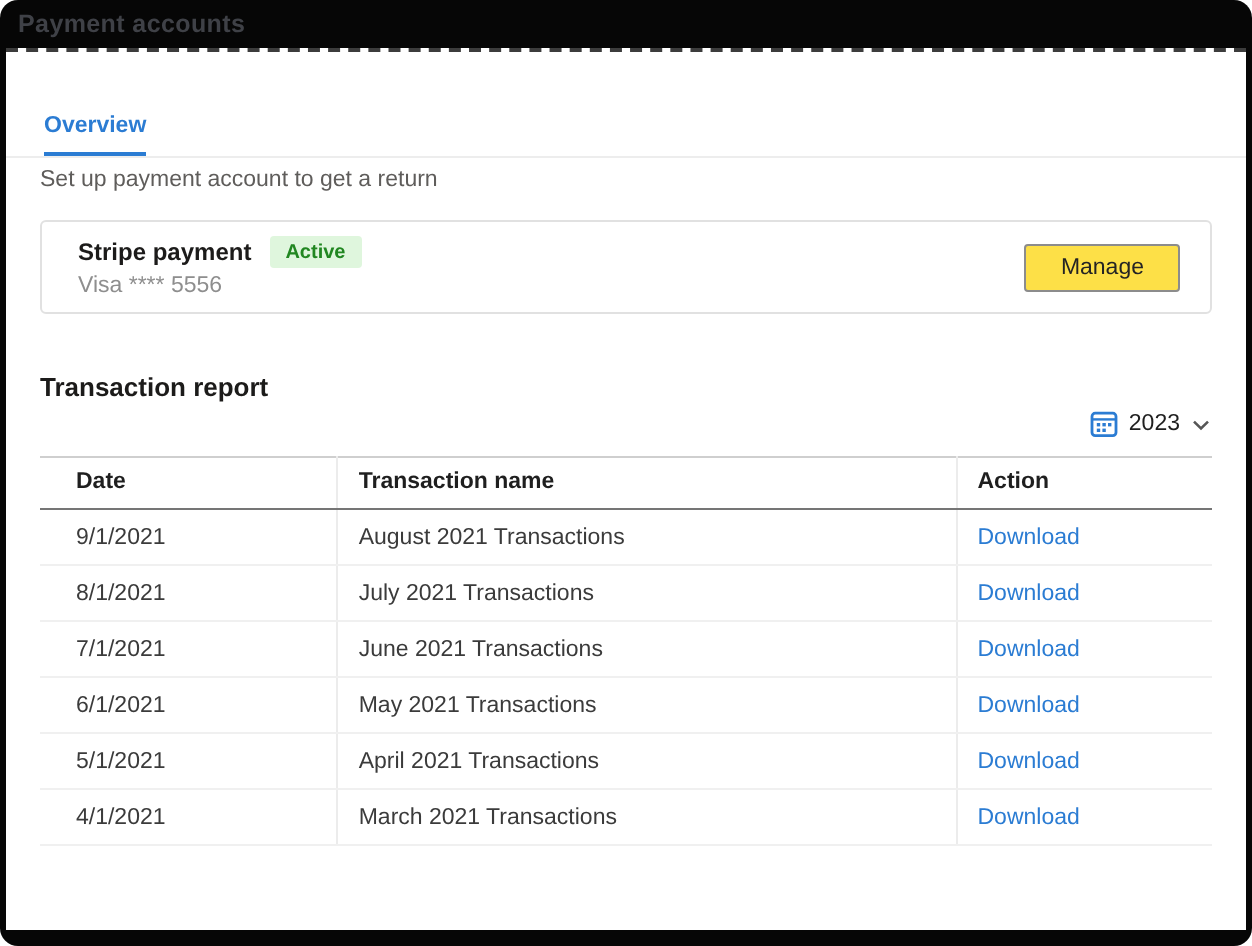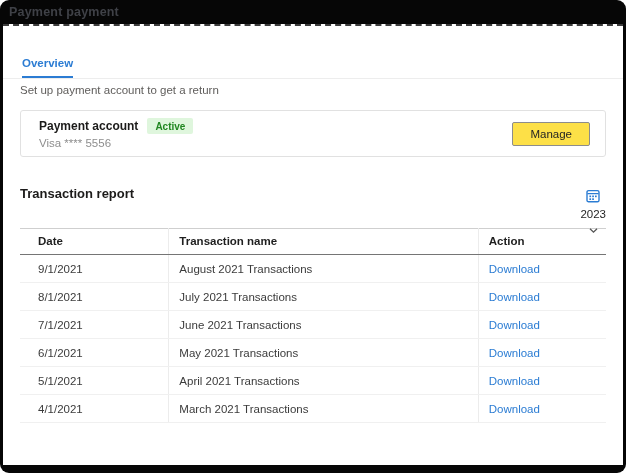--- a/index.html
+++ b/index.html
@@ -90,21 +90,21 @@
     cursor: pointer;
   }
   
   .tr-heading { margin-top: 29px; }
   .year-filter-row {
     display: flex; justify-content: flex-end; align-items: center;
     gap: 5px;
     margin-top: 1px;
     height: 20px;
   }
-  .year-filter { display: flex; align-items: center; gap: 5px; cursor: pointer; flex-direction: column; }
+  .year-filter { display: flex; align-items: center; gap: 5px; cursor: pointer; }
   .year-filter .year-label { font-size: 11.5px; color: #1f1f1f; }
   .icon-svg { display: block; }
   
   table.transactions {
     width: 100%;
     margin-top: 6px;
     border-collapse: collapse;
     border-top: 1px solid #cfcfcf;
   }
   table.transactions th {
@@ -132,35 +132,35 @@
     text-decoration: none;
     cursor: pointer;
   }
 </style>
 </head>
 <body>
 
 <div class="window">
 
   <div class="titlebar">
-    <span class="titlebar-text">Payment payment</span>
+    <span class="titlebar-text">Payment accounts</span>
   </div>
 
   <div class="content">
 
     <div class="tabbar">
       <span class="tab">Overview</span>
     </div>
 
     <div class="pa-sub">Set up payment account to get a return</div>
 
     <div class="account-card">
       <div class="account-info">
         <div class="account-name-row">
-          <span class="account-name">Payment account</span>
+          <span class="account-name">Stripe payment</span>
           <span class="status-badge">Active</span>
         </div>
         <span class="account-detail">Visa **** 5556</span>
       </div>
       <button class="manage-btn">Manage</button>
     </div>
 
     <div class="section-heading tr-heading">Transaction report</div>
 
     <div class="year-filter-row">

